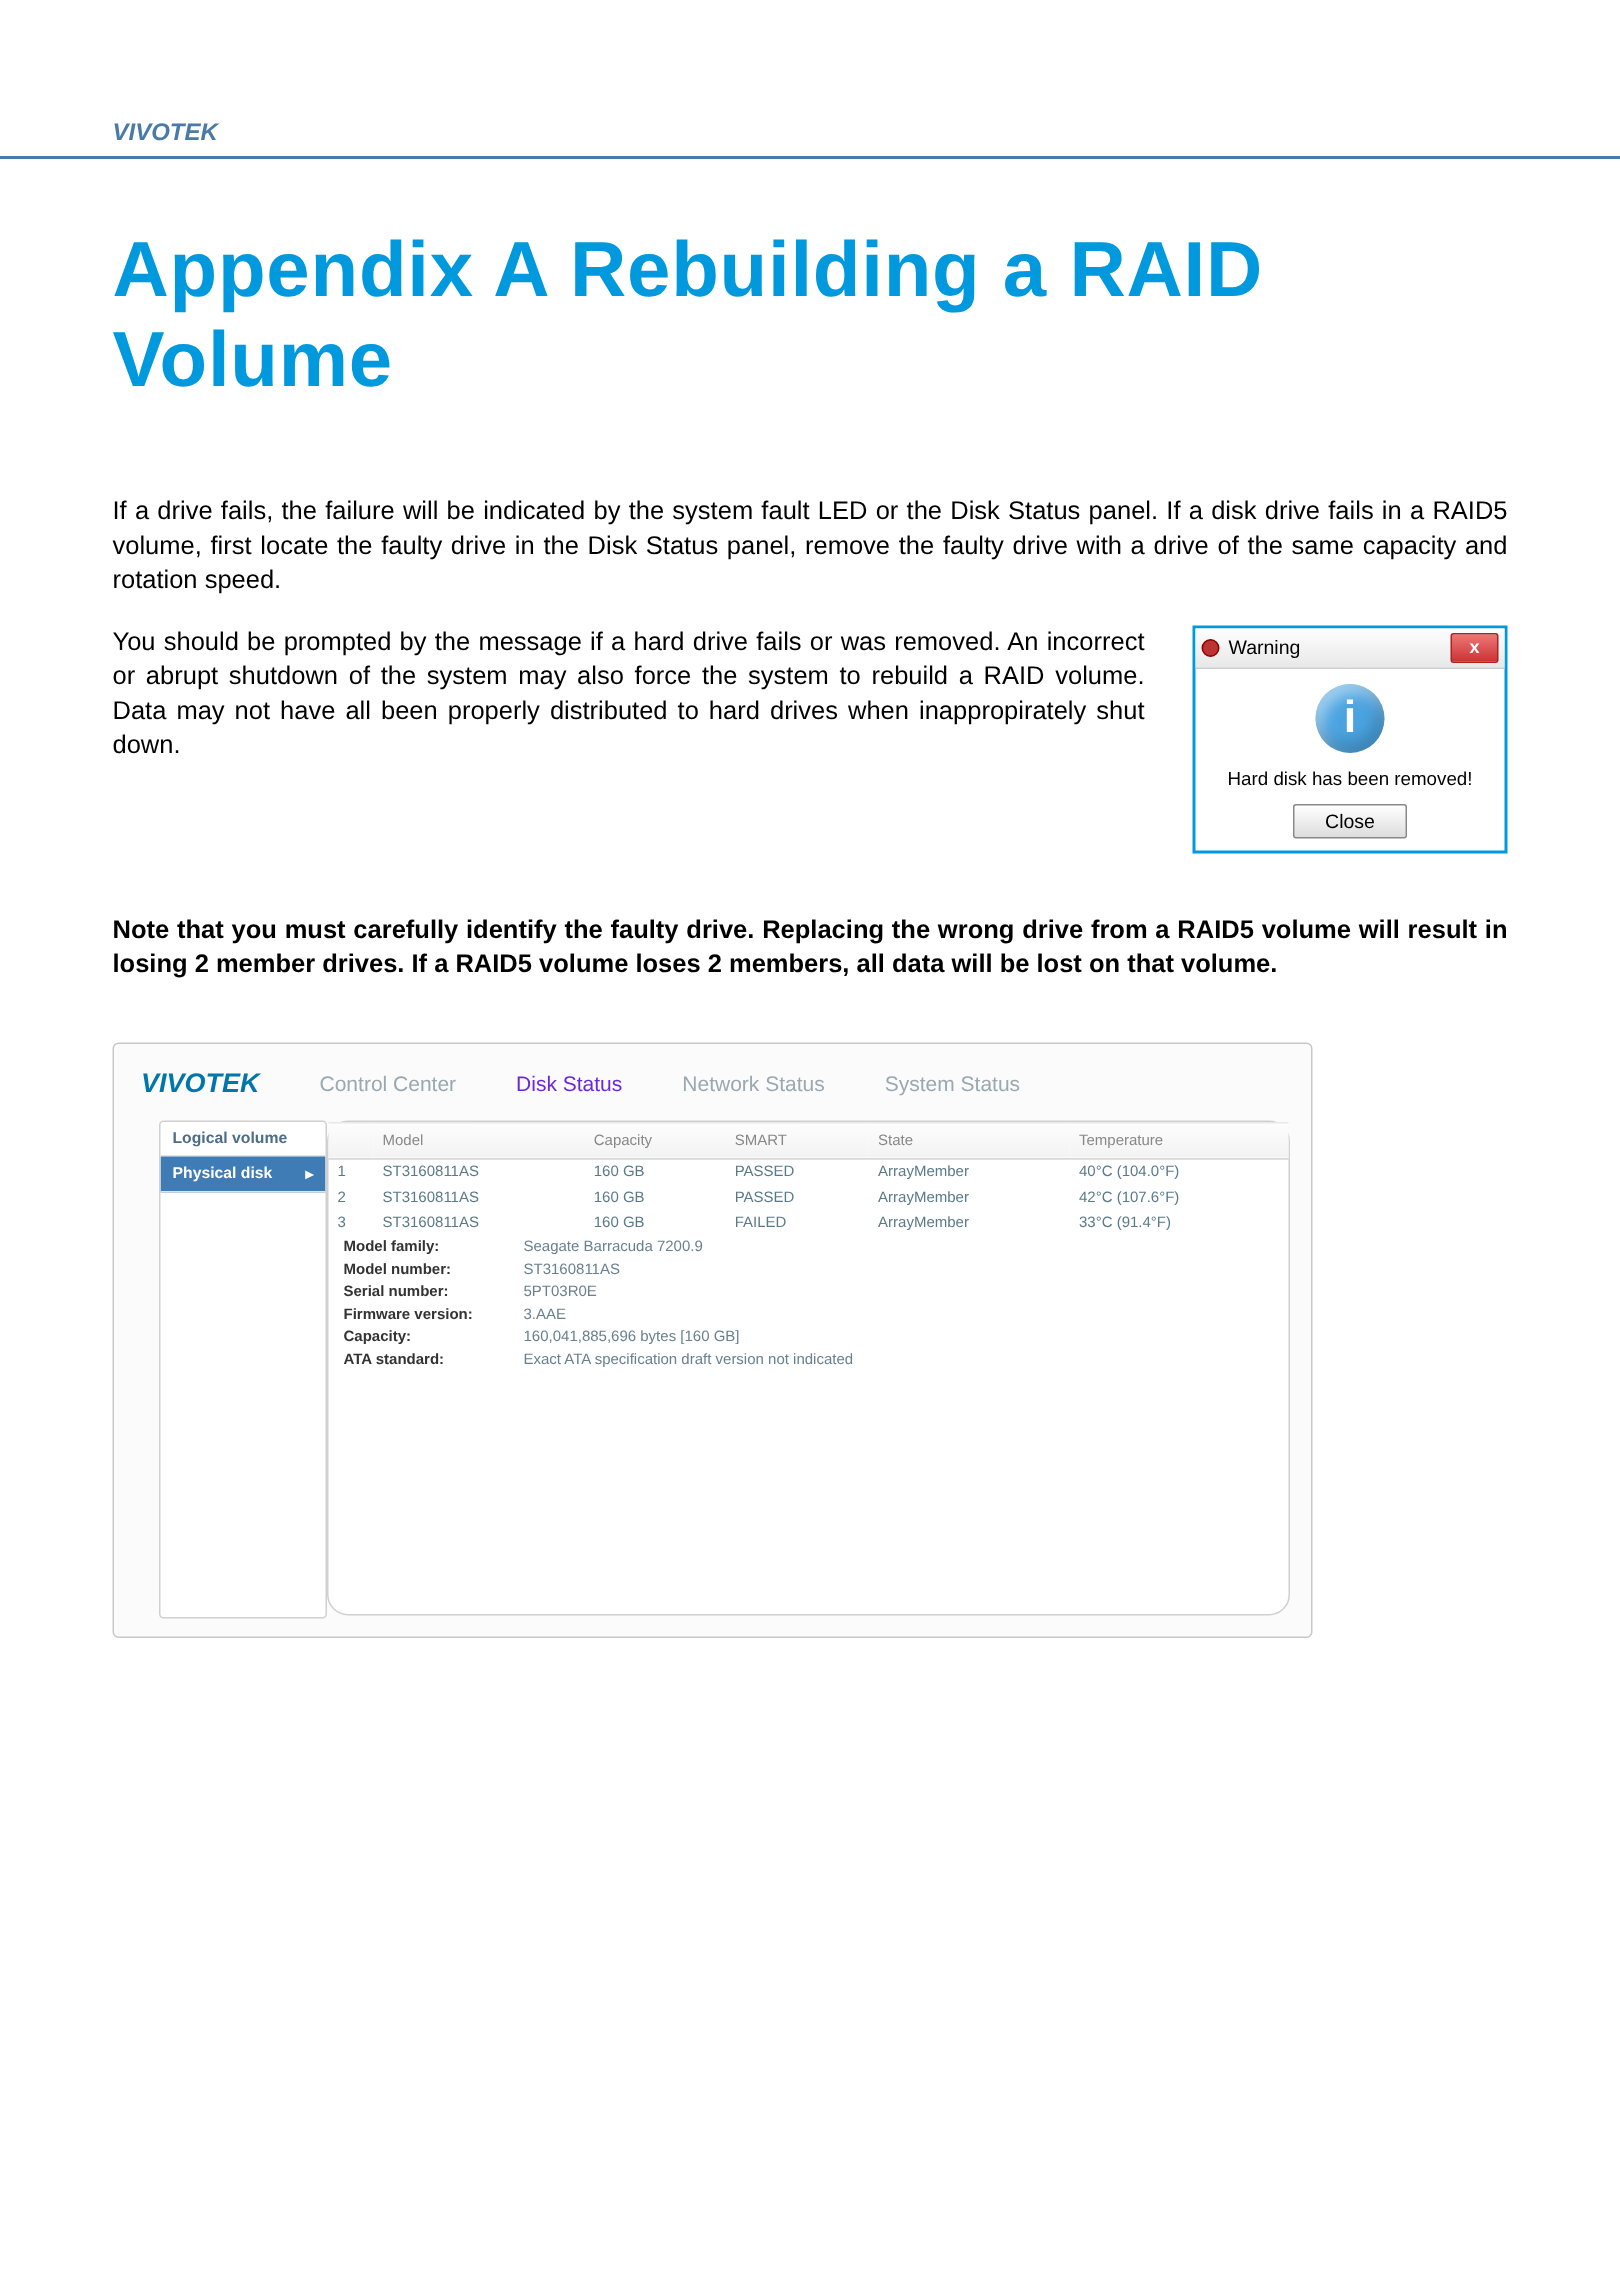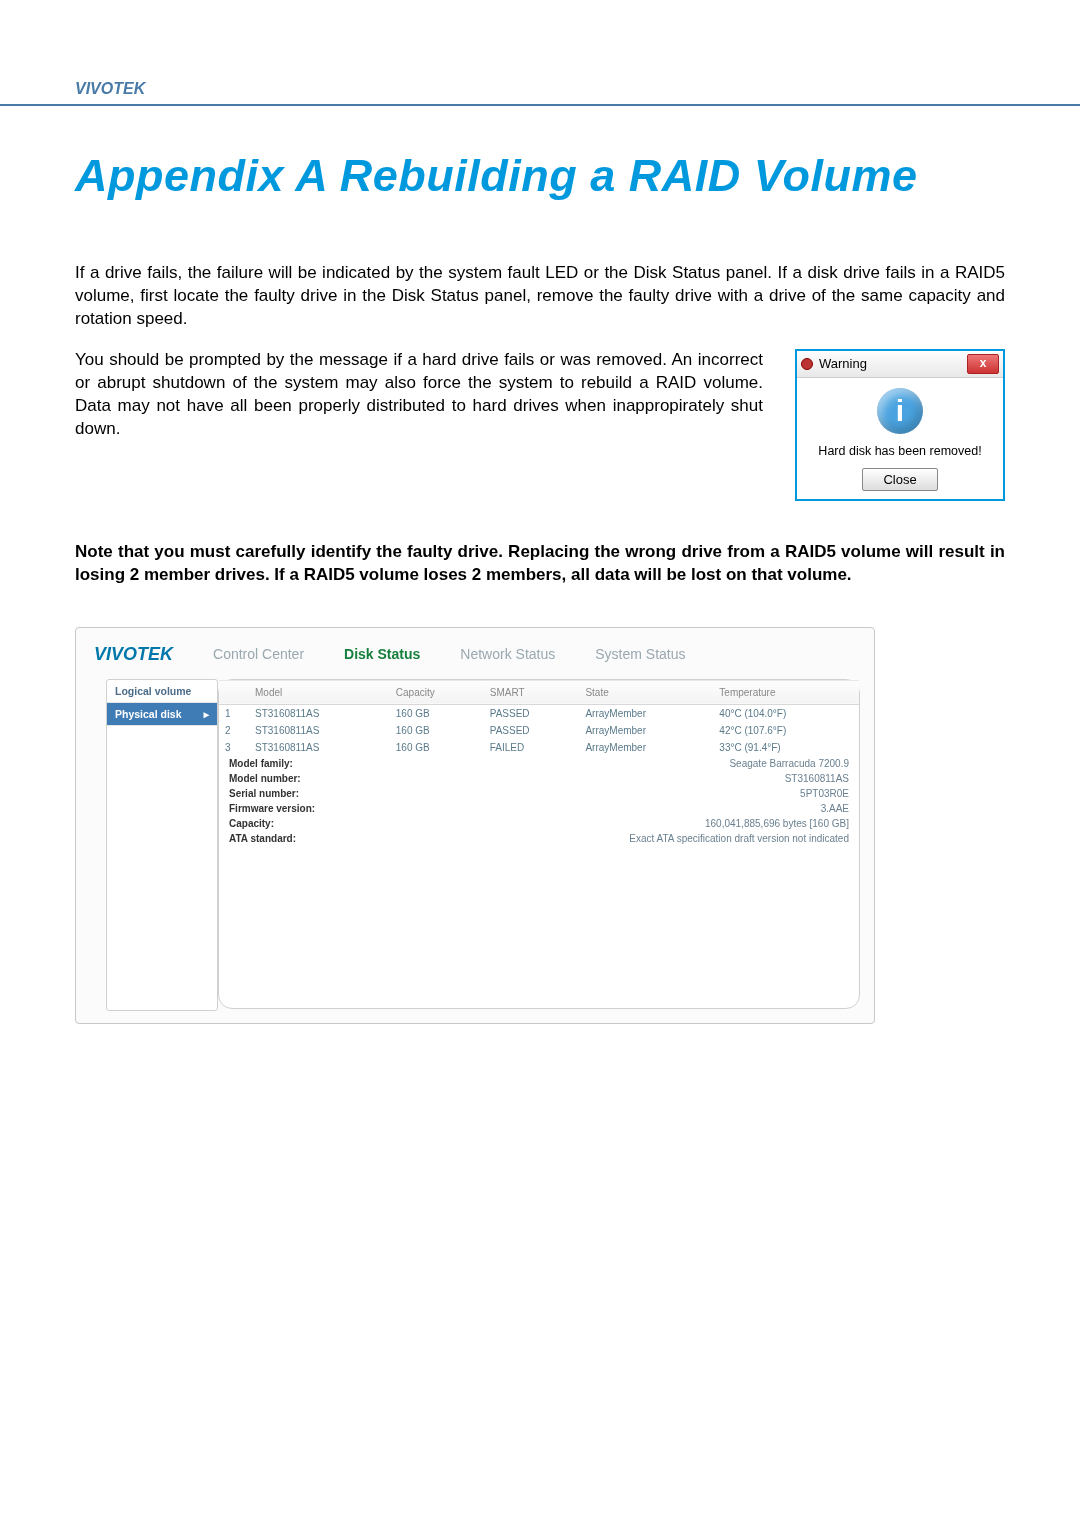--- a/index.html
+++ b/index.html
@@ -32,25 +32,24 @@
     font-style: italic;
   }
   .content {
     position: absolute;
     top: 150px;
     left: 75px;
     right: 75px;
   }
   h1.title {
     color: #0099dd;
-    font-size: 45px;
+    font-size: 52px;
     font-weight: bold;
     margin: 0 0 60px 0;
     letter-spacing: 0.5px;
-    font-style: italic;
   }
   p.body-text {
     font-size: 17px;
     line-height: 1.35;
     color: #000;
     margin: 0 0 18px 0;
     text-align: justify;
   }
   .row-with-dialog {
     display: flex;
@@ -148,22 +147,22 @@
     color: #0077aa;
     font-weight: bold;
     font-size: 18px;
     font-style: italic;
   }
   .app-tab {
     color: #9aa8b0;
     font-size: 14px;
   }
   .app-tab.active {
-    color: #15803d;
-    font-weight: bold;
+    color: #6d28d9;
+    font-weight: normal;
   }
   .app-body {
     display: flex;
     gap: 0;
     margin-left: 16px;
   }
   .side {
     width: 110px;
     border: 1px solid #d0d0d0;
     border-radius: 3px;
@@ -235,21 +234,20 @@
     border-top: 1px solid #bbb;
     margin-bottom: 8px;
   }
   .info-rows {
     padding: 0 10px;
   }
   .info-row {
     display: flex;
     font-size: 10px;
     padding: 2px 0;
-    justify-content: space-between;
   }
   .info-row .lab {
     width: 120px;
     font-weight: bold;
     color: #333;
   }
   .info-row .val {
     color: #6a8090;
   }
   

